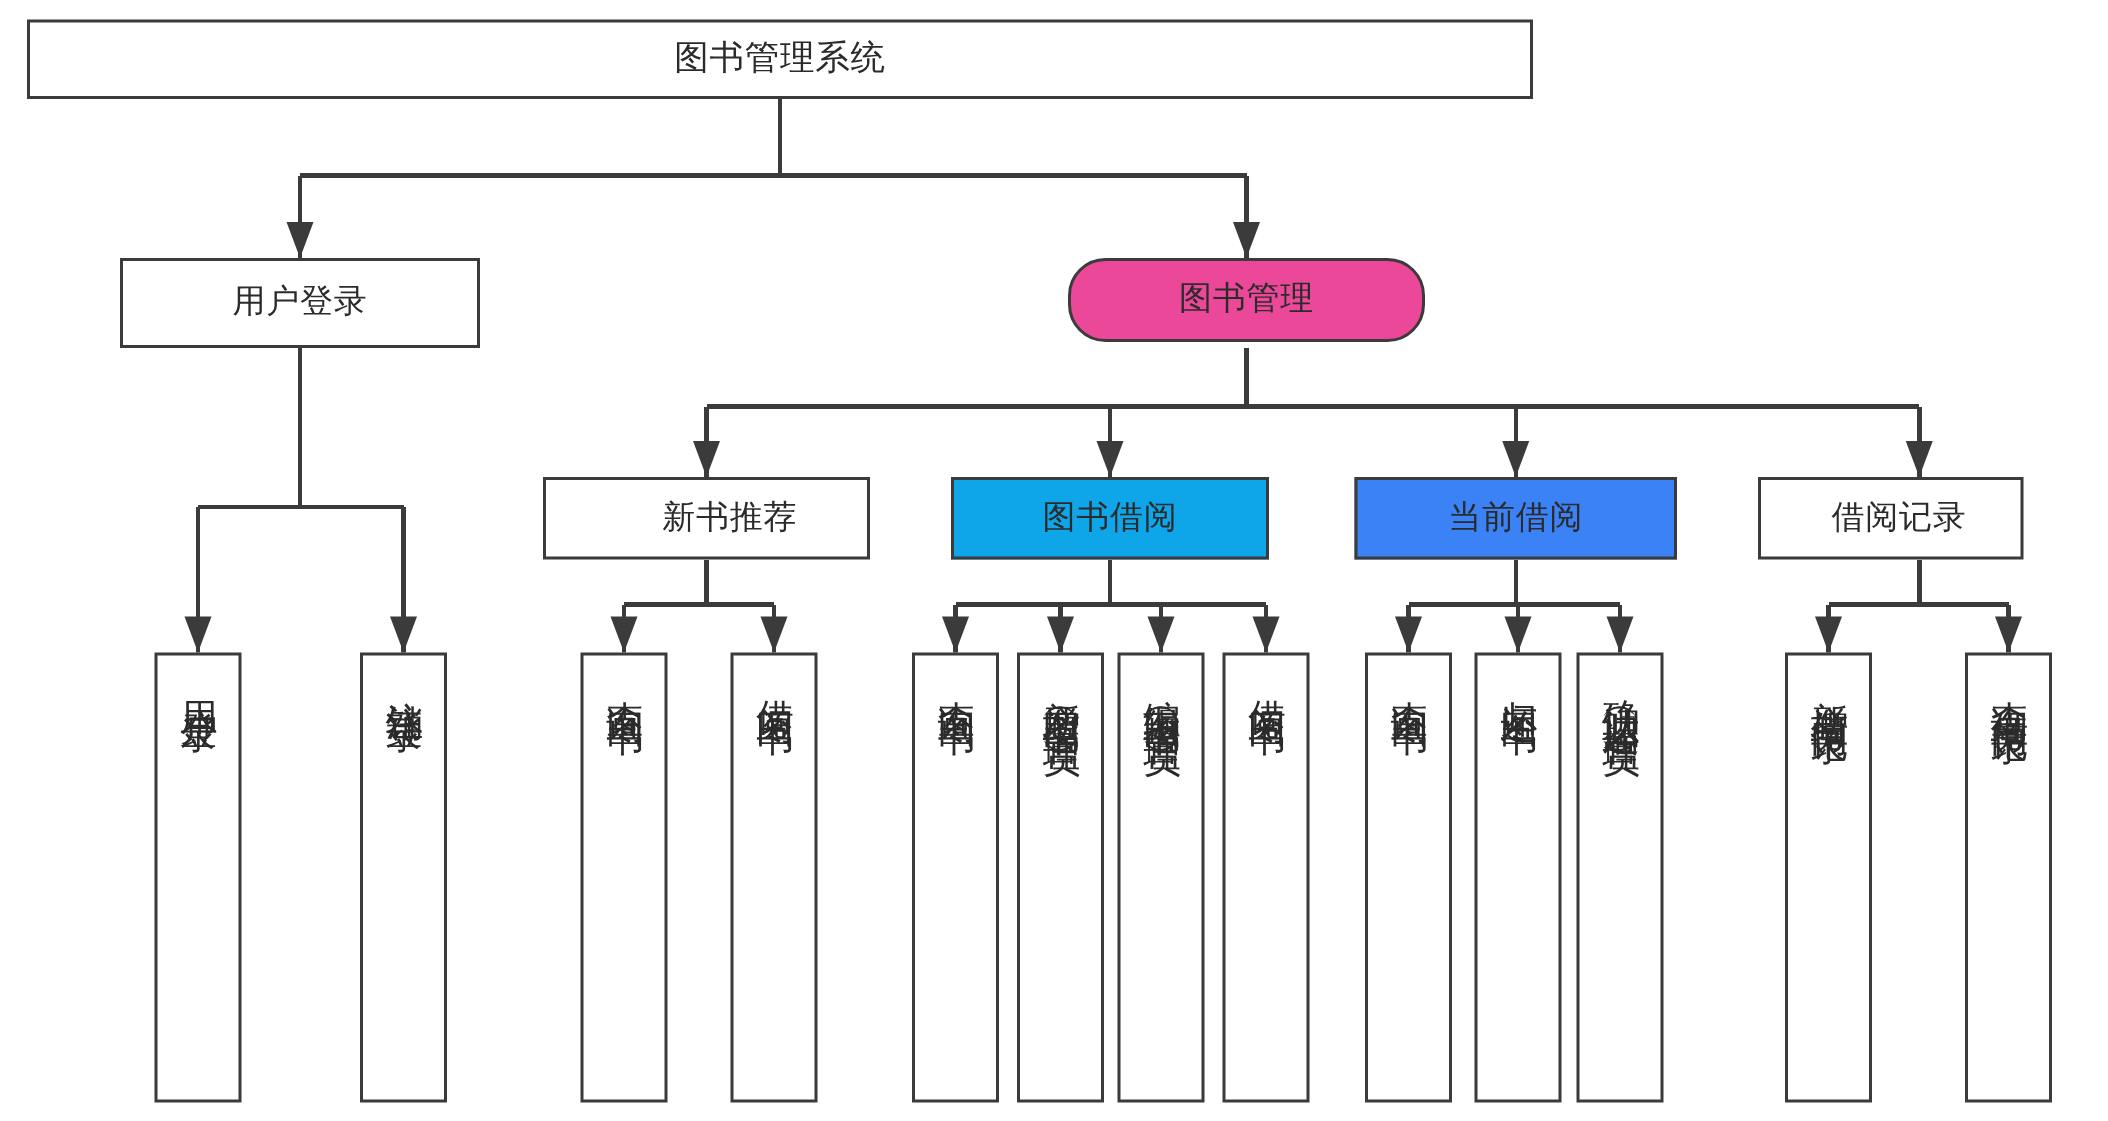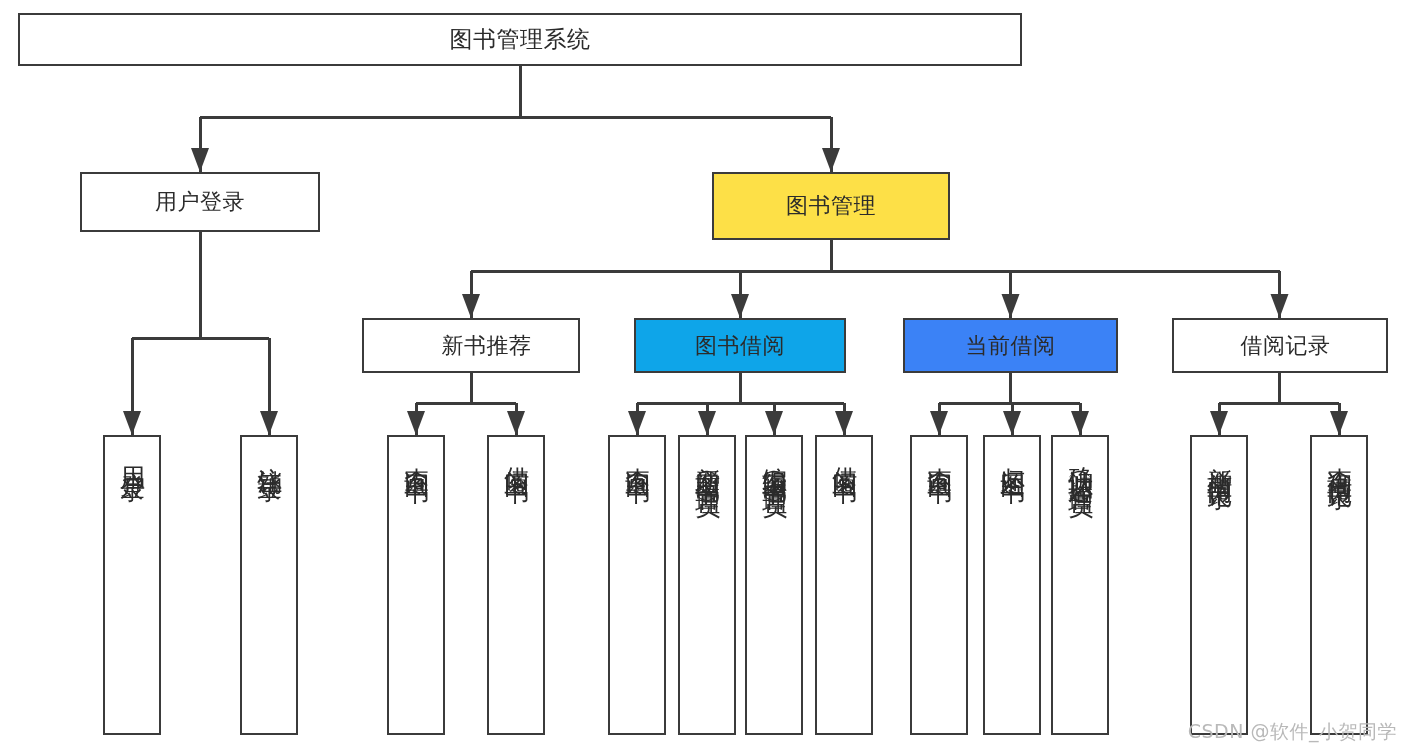--- a/index.html
+++ b/index.html
@@ -126,33 +126,33 @@
       <line x1="1339" y1="403" x2="1339" y2="435" stroke="#3b3b3b" stroke-width="3" shape-rendering="crispEdges"></line>
       <polygon points="1330,411 1348,411 1339,435" fill="#3b3b3b"></polygon>
     </svg>
   <div id="nodes">
       <div class="node horizontal root" style="left: 18px; top: 13px; width: 1004px; height: 53px; border-color: rgb(59, 59, 59); background: rgb(255, 255, 255);">
         <span class="label">图书管理系统</span>
       </div>
       <div class="node horizontal" style="left: 80px; top: 172px; width: 240px; height: 60px; border-color: rgb(59, 59, 59); background: rgb(255, 255, 255);">
         <span class="label">用户登录</span>
       </div>
-      <div class="node horizontal" style="left: 712px; top: 172px; width: 238px; height: 68px; border-color: rgb(59, 59, 59); background: #fde047;">
+      <div class="node horizontal" style="left: 712px; top: 172px; width: 238px; height: 56px; border-color: rgb(59, 59, 59); background: #ec4899; border-radius: 25px;">
         <span class="label">图书管理</span>
       </div>
       <div class="node horizontal" style="left: 362px; top: 318px; width: 218px; height: 55px; border-color: rgb(59, 59, 59); background: rgb(255, 255, 255); padding-left: 31px;">
         <span class="label">新书推荐</span>
       </div>
       <div class="node horizontal" style="left: 634px; top: 318px; width: 212px; height: 55px; border-color: rgb(59, 59, 59); background: #0ea5e9;">
         <span class="label">图书借阅</span>
       </div>
       <div class="node horizontal" style="left: 903px; top: 318px; width: 215px; height: 55px; border-color: rgb(59, 59, 59); background: #3b82f6;">
         <span class="label">当前借阅</span>
       </div>
-      <div class="node horizontal" style="left: 1172px; top: 318px; width: 216px; height: 55px; border-color: rgb(59, 59, 59); background: rgb(255, 255, 255); padding-left: 11px;">
+      <div class="node horizontal" style="left: 1172px; top: 318px; width: 177px; height: 55px; border-color: rgb(59, 59, 59); background: rgb(255, 255, 255); padding-left: 11px;">
         <span class="label">借阅记录</span>
       </div>
       <div class="node vertical" style="left: 103px; top: 435px; width: 58px; height: 300px; border-color: rgb(59, 59, 59); background: rgb(255, 255, 255);">
         <span class="label">用户登录</span>
       </div>
       <div class="node vertical" style="left: 240px; top: 435px; width: 58px; height: 300px; border-color: rgb(59, 59, 59); background: rgb(255, 255, 255);">
         <span class="label">注销登录</span>
       </div>
       <div class="node vertical" style="left: 387px; top: 435px; width: 58px; height: 300px; border-color: rgb(59, 59, 59); background: rgb(255, 255, 255);">
         <span class="label">查询图书</span>
@@ -181,14 +181,13 @@
       <div class="node vertical" style="left: 1051px; top: 435px; width: 58px; height: 300px; border-color: rgb(59, 59, 59); background: rgb(255, 255, 255);">
         <span class="label">确认归还（管理员）</span>
       </div>
       <div class="node vertical" style="left: 1190px; top: 435px; width: 58px; height: 300px; border-color: rgb(59, 59, 59); background: rgb(255, 255, 255);">
         <span class="label">新增借阅记录</span>
       </div>
       <div class="node vertical" style="left: 1310px; top: 435px; width: 58px; height: 300px; border-color: rgb(59, 59, 59); background: rgb(255, 255, 255);">
         <span class="label">查询借阅记录</span>
       </div>
     </div>
-  <div class="watermark">CSDN @软件_小贺同学</div>
 </div>
 
 </body></html>

